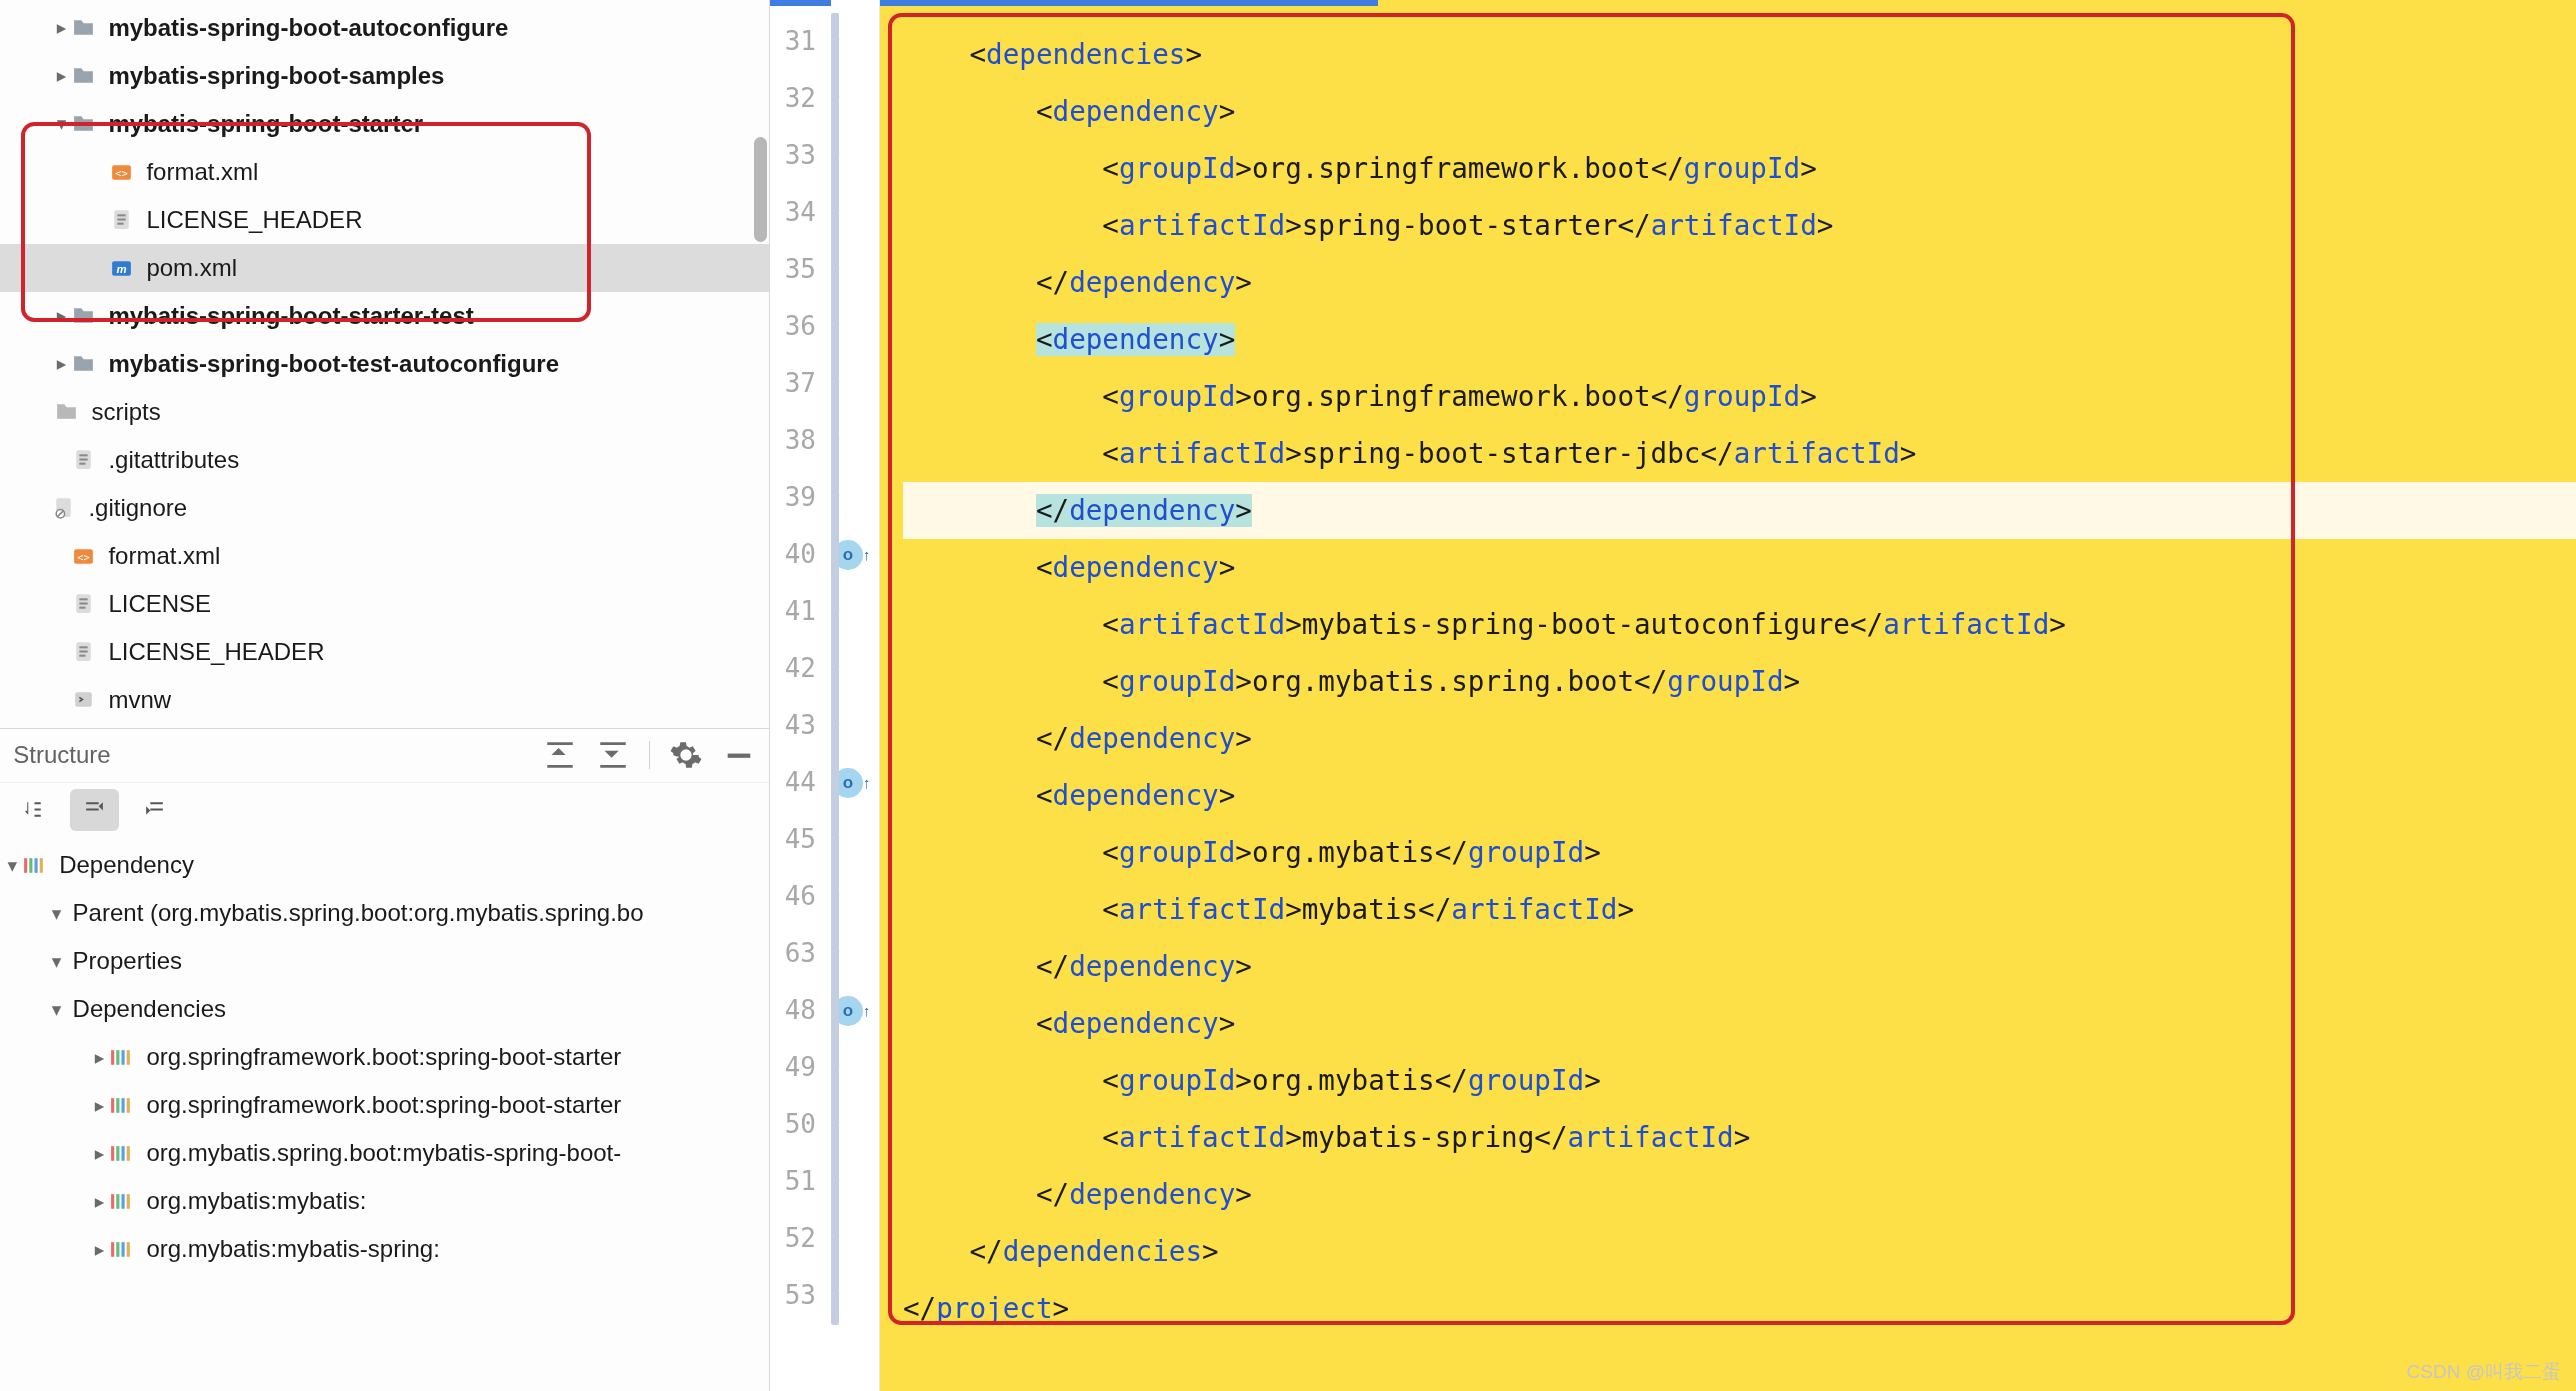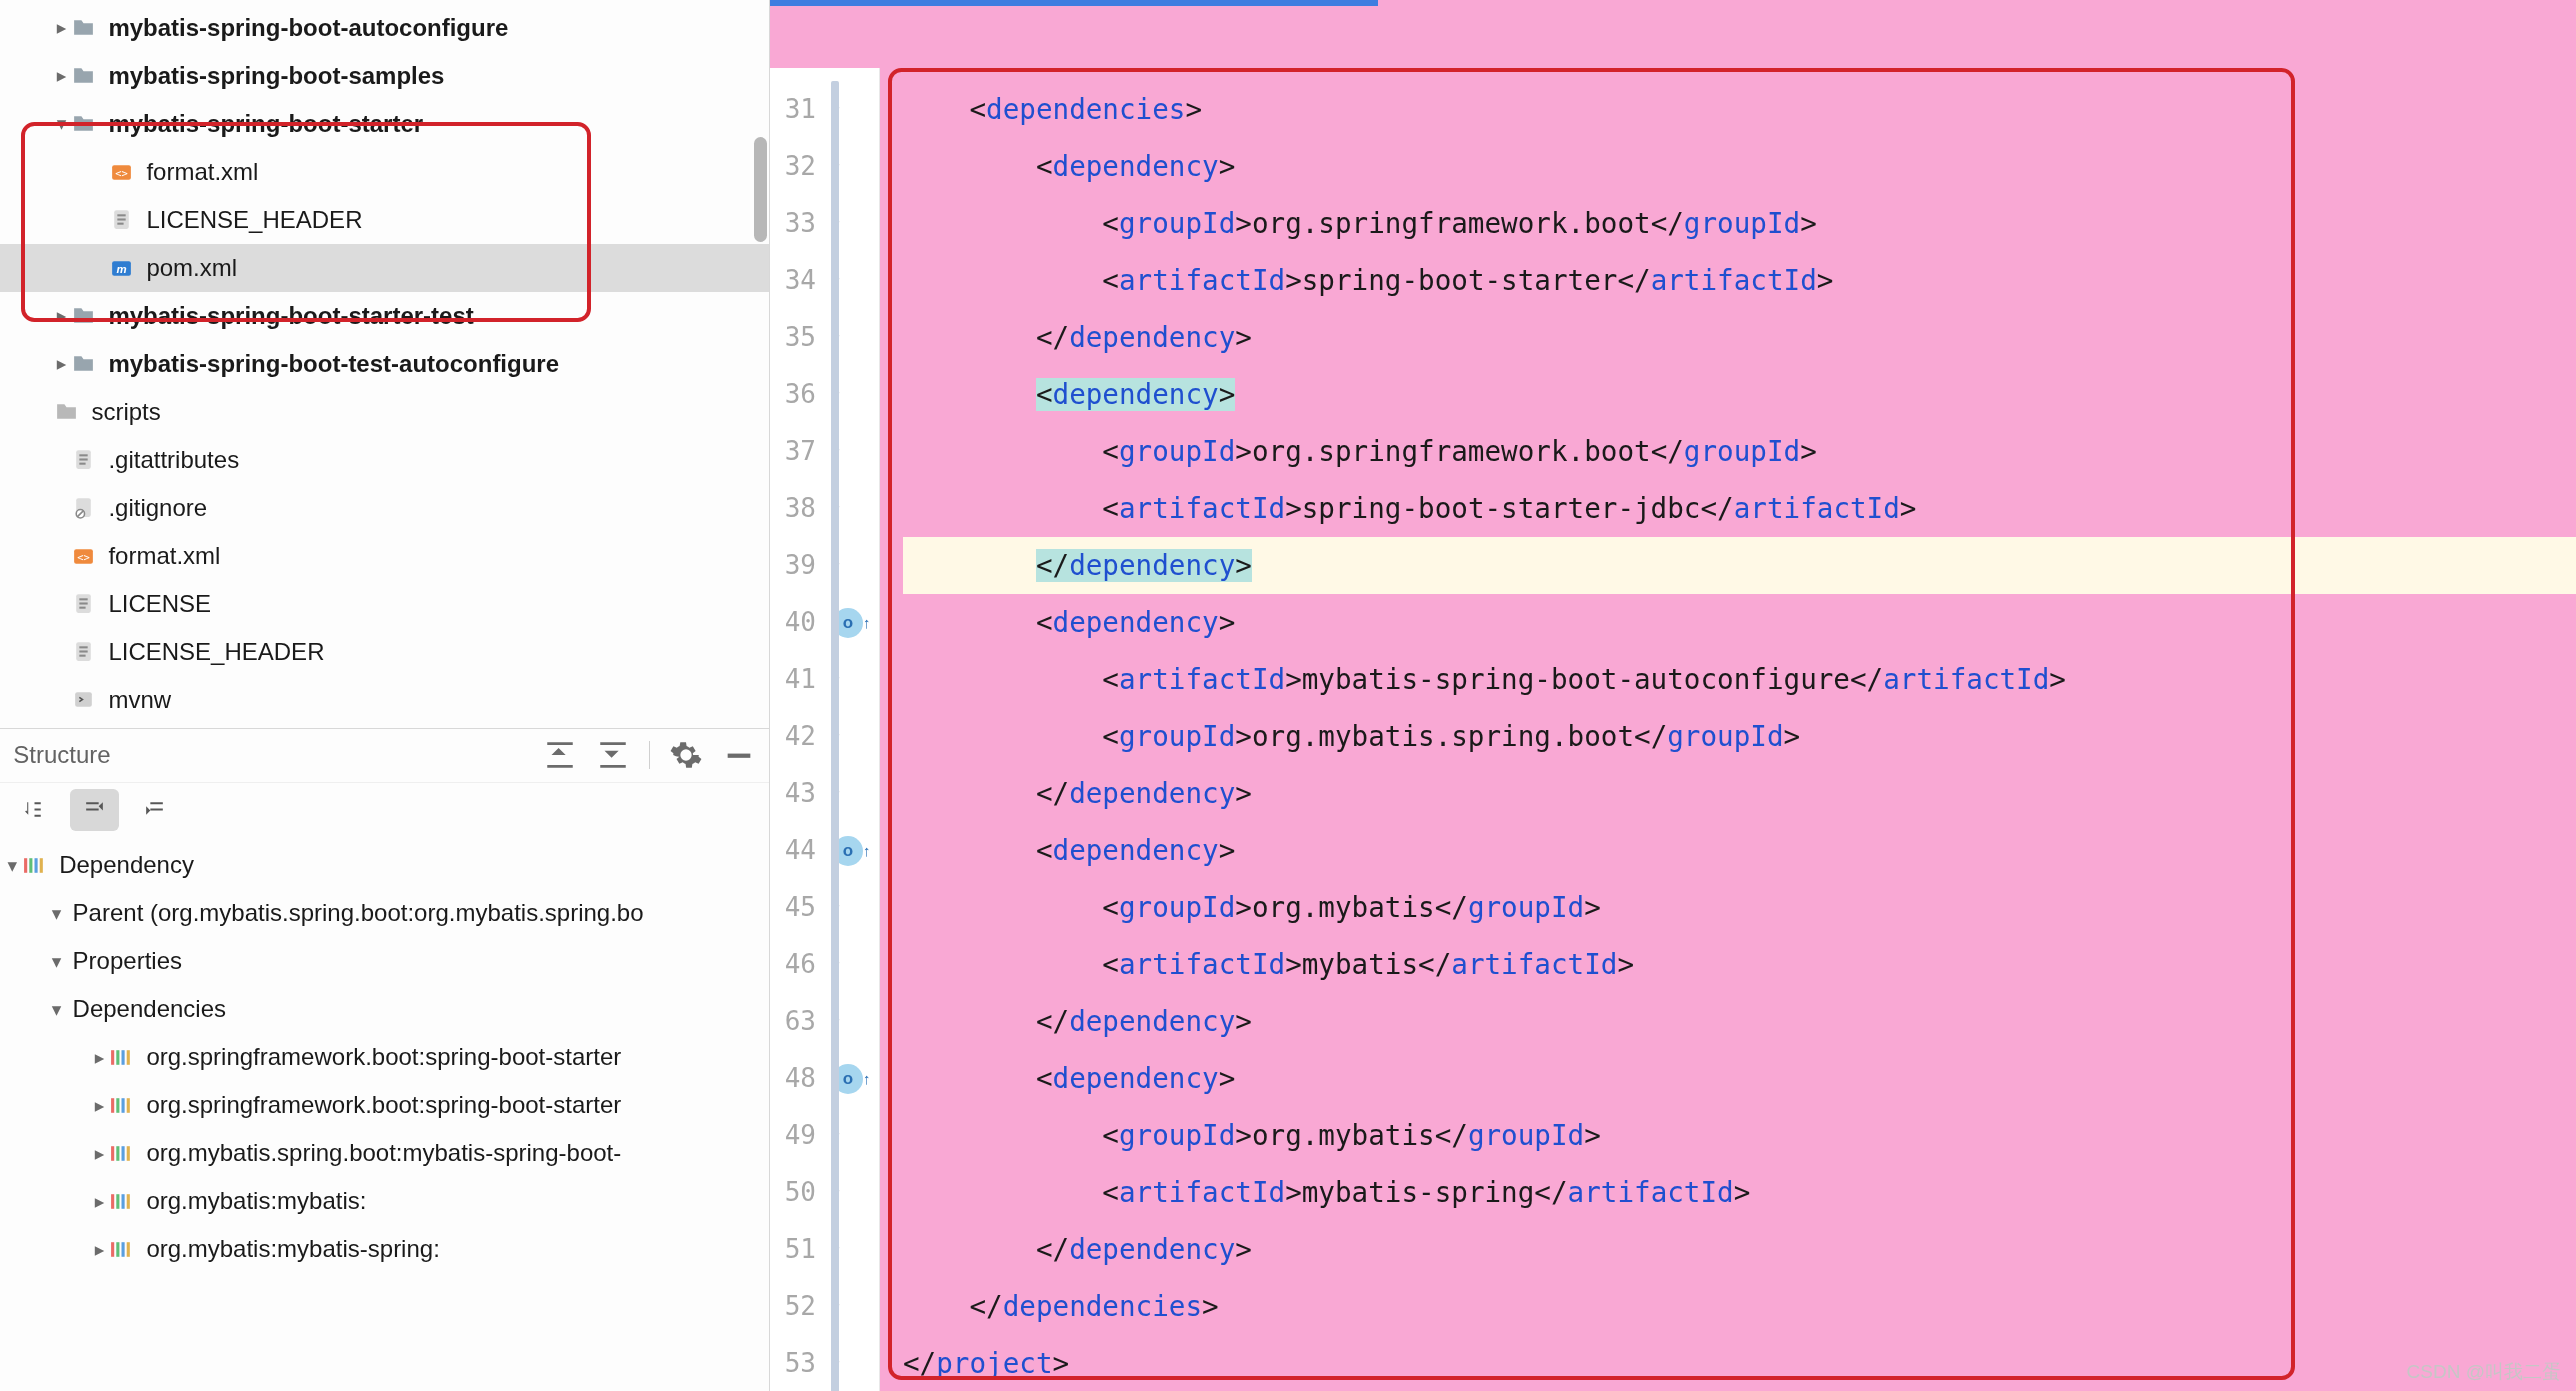--- a/index.html
+++ b/index.html
@@ -27,21 +27,21 @@
   .hdr-icon { width: 34px; height: 34px; display: inline-flex; align-items: center; justify-content: center; color: #6b6b6b; }
 
   .structure-toolbar { height: 55px; display: flex; align-items: center; gap: 11.4px; padding: 0 9.5px; }
   .tool-btn { width: 49px; height: 42px; display: flex; align-items: center; justify-content: center; border-radius: 5.7px; color: #575757; }
   .tool-btn.active { background: #d8d8d8; }
 
   .structure-tree { font-size: 24px; padding-top: 3.8px; }
   .srow { display: flex; align-items: center; height: 48px; padding-left: 3.8px; white-space: nowrap; overflow: hidden; }
 
   
-  .editor-col { flex: 1; display: flex; position: relative; background: #f9a8d4; align-items: flex-end; }
+  .editor-col { flex: 1; display: flex; position: relative; background: #fde047; }
   .tab-indicator { position:absolute; top:0; left:0; height:5.7px; width:608px; background:#3f7de0; }
   .gutter { width: 61px; background: #ffffff; border-right: 0; text-align: right; font-family: "Menlo","Consolas",monospace; font-size: 26px; color: #a8a8a8; padding-top: 13.3px; }
   .gutter .ln { height: 57px; line-height:57px; padding-right: 15px; }
   .marker-strip { width: 49px; background: #ffffff; border-right: 1px solid #e8e8e8; padding-top: 13.3px; position: relative; }
   .marker-slot { height: 57px; display: flex; align-items: center; justify-content: flex-start; gap: 1.9px; padding-left:1.9px; }
   .circle-icon { width: 30px; height: 30px; border-radius: 50%; background: #a6d6ef; display: flex; align-items:center; justify-content:center; color:#2a6fb3; font-weight:bold; font-size:17px; }
   .arrow-up { font-size:15px; color:#2a6fb3; margin-left:-1.9px; }
   .fold-tri { color:#b8b8b8; font-size:13.3px; }
   .vcs-bar { position:absolute; left:0; width:7.6px; background:#c3cfe0; border-radius:1.9px; }
 
@@ -154,21 +154,21 @@
           <span class="icon">
             <svg viewBox="0 0 24 24">
               <rect x="5" y="3" width="14" height="18" rx="2" fill="#dcdcdc"></rect>
               <rect x="8" y="7" width="8" height="2" fill="#8a8a8a"></rect>
               <rect x="8" y="11" width="8" height="2" fill="#8a8a8a"></rect>
               <rect x="8" y="15" width="6" height="2" fill="#8a8a8a"></rect>
             </svg>
           </span>
           <span class="name ">.gitattributes</span>
         </div>
-        <div class="row" style="padding-left: 53px; align-items: center;">
+        <div class="row" style="padding-left: 33px; align-items: center;">
           <span class="arrow spacer">▸</span>
           <span class="icon">
             <svg viewBox="0 0 24 24">
               <rect x="5" y="3" width="14" height="18" rx="2" fill="#dcdcdc"></rect>
               <circle cx="9" cy="18" r="4" fill="#fff" stroke="#8a8a8a" stroke-width="1.5"></circle>
               <line x1="6" y1="21" x2="12" y2="15" stroke="#8a8a8a" stroke-width="1.5"></line>
             </svg>
           </span>
           <span class="name ">.gitignore</span>
         </div>

